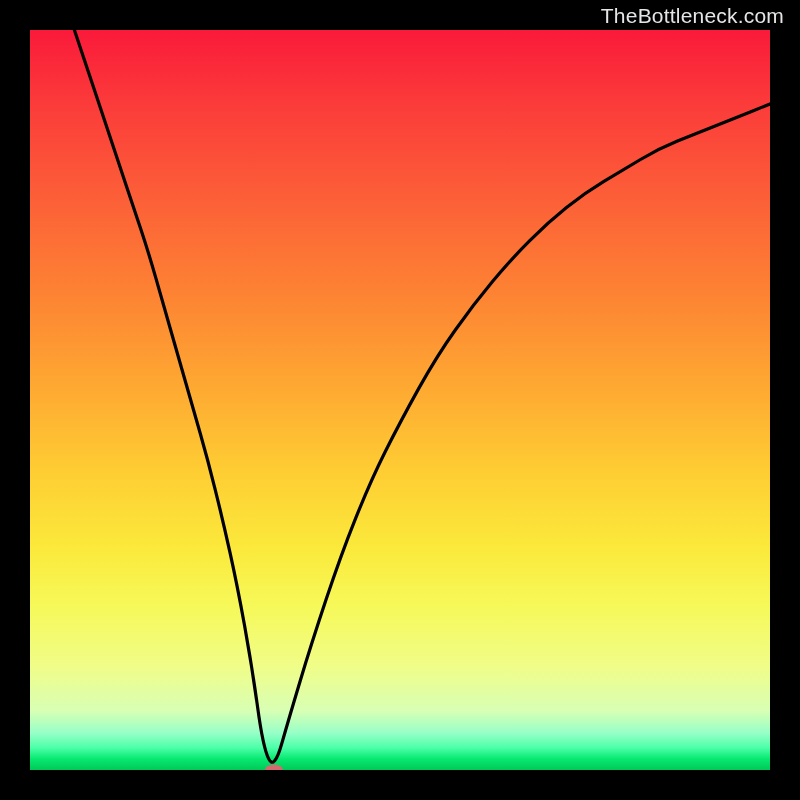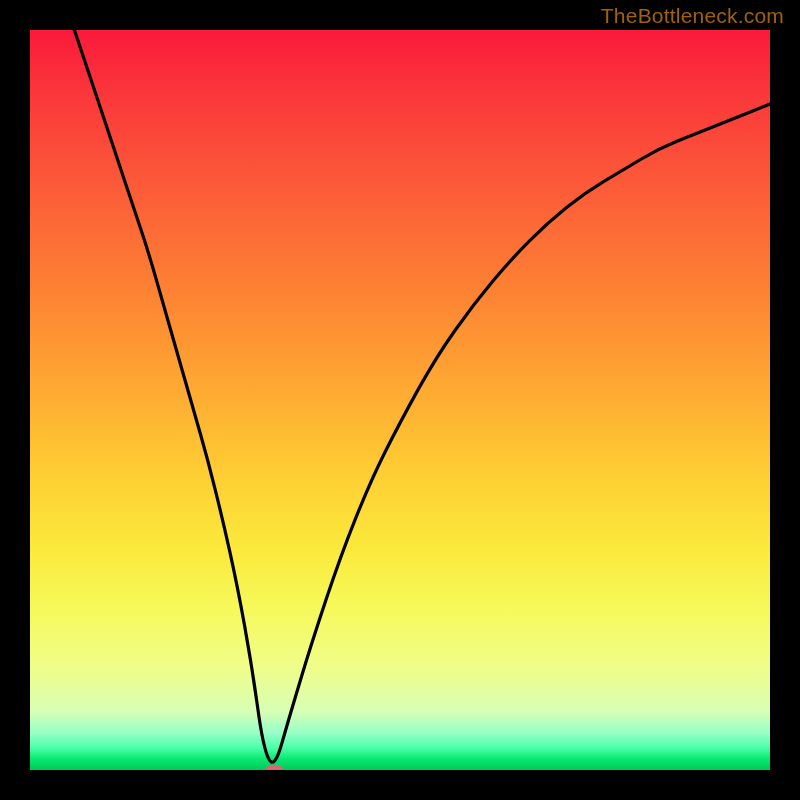--- a/index.html
+++ b/index.html
@@ -8,21 +8,21 @@
     height: 800px;
     background: #000;
     position: relative;
     font-family: Arial, Helvetica, sans-serif;
     overflow: hidden;
   }
   .watermark {
     position: absolute;
     top: 4px;
     right: 16px;
-    color: #a16207;
+    color: #e5e5e5;
     font-size: 21px;
     font-weight: 500;
     letter-spacing: 0.2px;
     z-index: 5;
     margin-left: 12px;
   }
   .plot {
     position: absolute;
     left: 30px;
     top: 30px;

